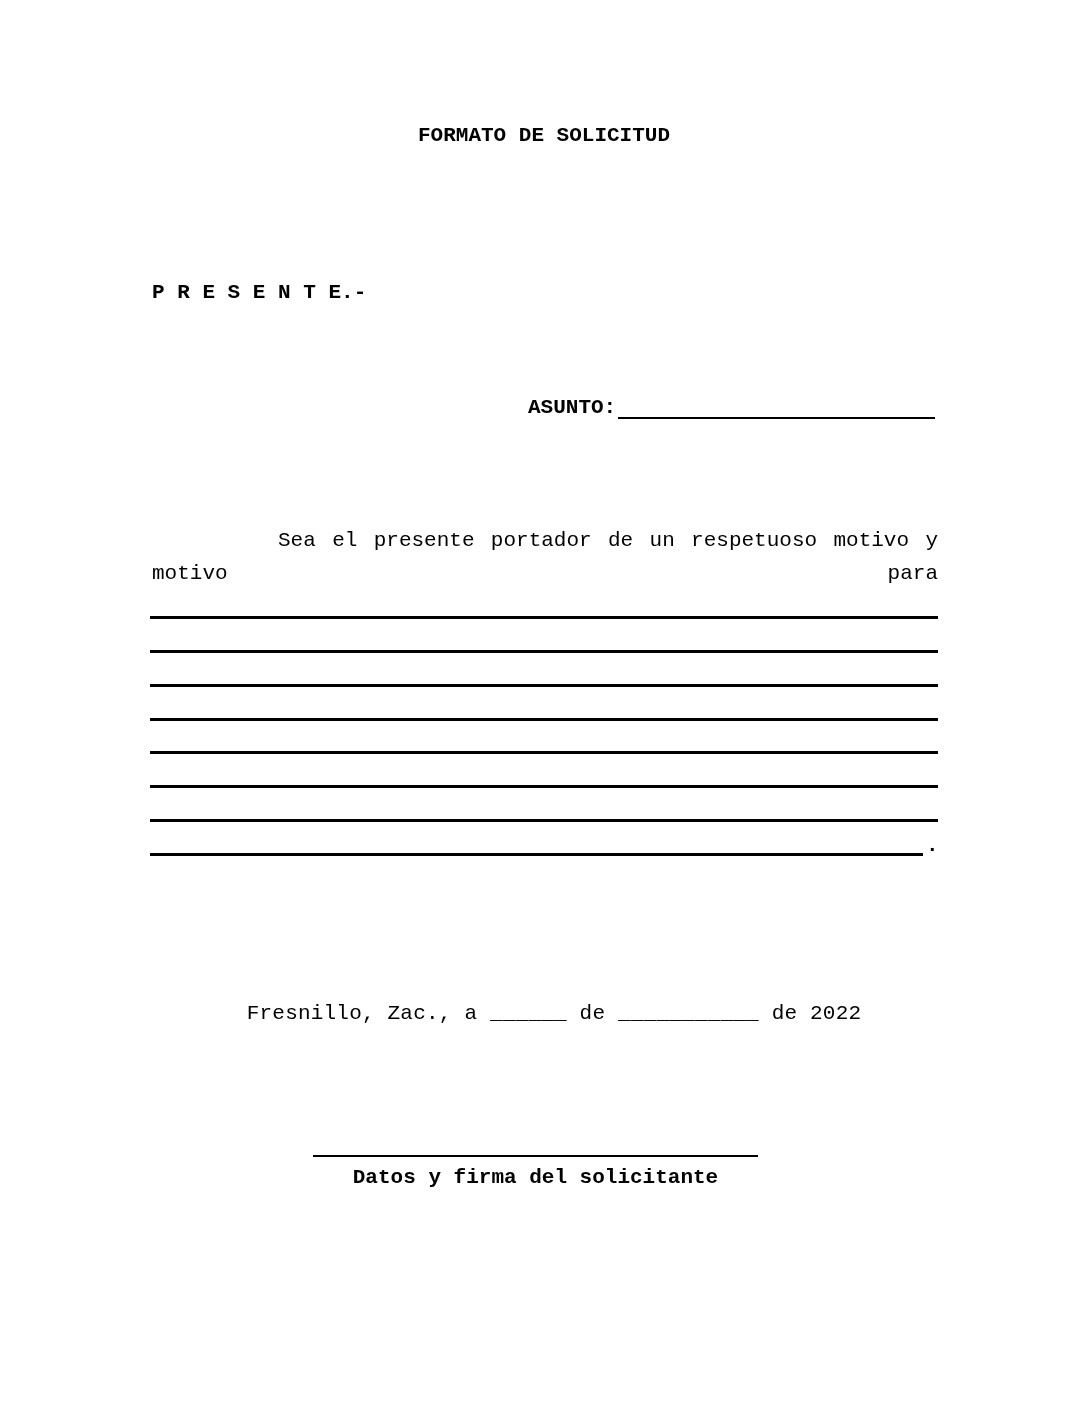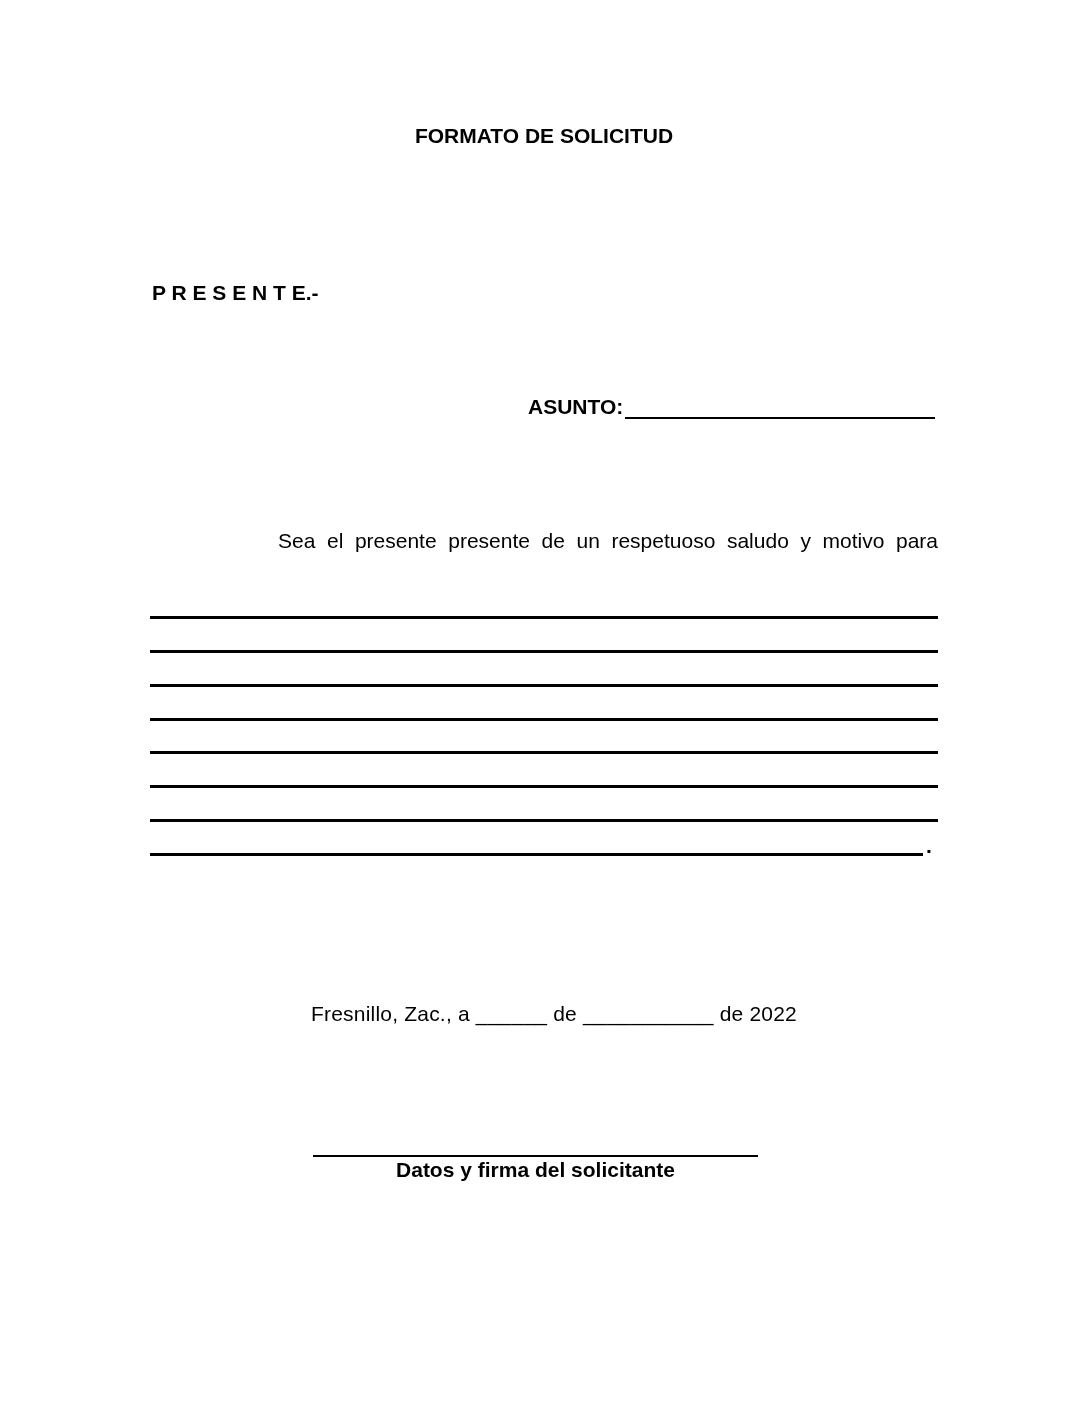--- a/index.html
+++ b/index.html
@@ -2,21 +2,21 @@
 <html><head>
 <meta charset="utf-8">
 <style>
   html, body { margin: 0; padding: 0; background: #ffffff; }
   .page {
     position: relative;
     width: 1088px;
     height: 1408px;
     background: #ffffff;
     color: #000000;
-    font-family: Liberation Sans, sans-serif;
+    font-family: Liberation Mono, monospace;
     font-size: 21px;
     overflow: hidden;
   }
   .doc-title {
     position: absolute;
     top: 122px; left: 150px; width: 788px;
     text-align: center;
     font-weight: bold;
     line-height: 28px;
   }
@@ -80,20 +80,21 @@
   .signature {
     position: absolute;
     top: 1130px; left: 313px; width: 445px;
     text-align: center;
   }
   .sig-line {
     height: 25px;
     border-bottom: 2px solid #000;
   }
   .sig-caption {
+    margin-top: 8px;
     font-weight: bold;
     line-height: 25px;
   }
 </style>
 </head>
 <body>
 
 <div class="page">
 
   <header class="doc-title">
@@ -103,21 +104,21 @@
   <section class="addressee">
     <div>P R E S E N T E.-</div>
   </section>
 
   <div class="subject-row">
     <span class="subject-label">ASUNTO:</span>
     <span class="subject-line"></span>
   </div>
 
   <section class="body-par">
-    <div class="body-line-just">Sea el presente presente de un respetuoso saludo y motivo para</div>
+    <div class="body-line-just">Sea el presente portador de un respetuoso motivo y motivo para</div>
   </section>
 
   <section id="ruled-lines">
       <div class="ruled-line" style="top: 0px;"></div>
       <div class="ruled-line" style="top: 34px;"></div>
       <div class="ruled-line" style="top: 68px;"></div>
       <div class="ruled-line" style="top: 102px;"></div>
       <div class="ruled-line" style="top: 135px;"></div>
       <div class="ruled-line" style="top: 169px;"></div>
       <div class="ruled-line" style="top: 203px;"></div>

